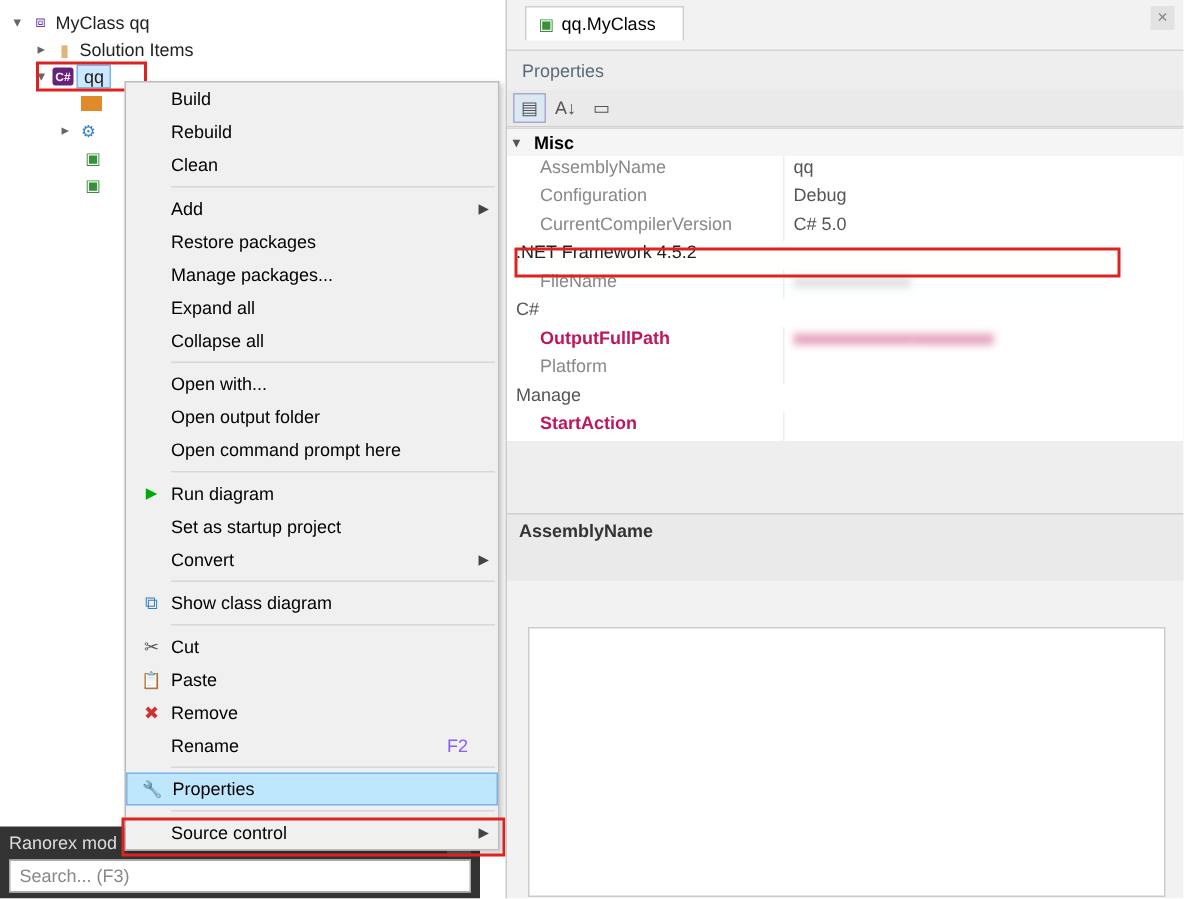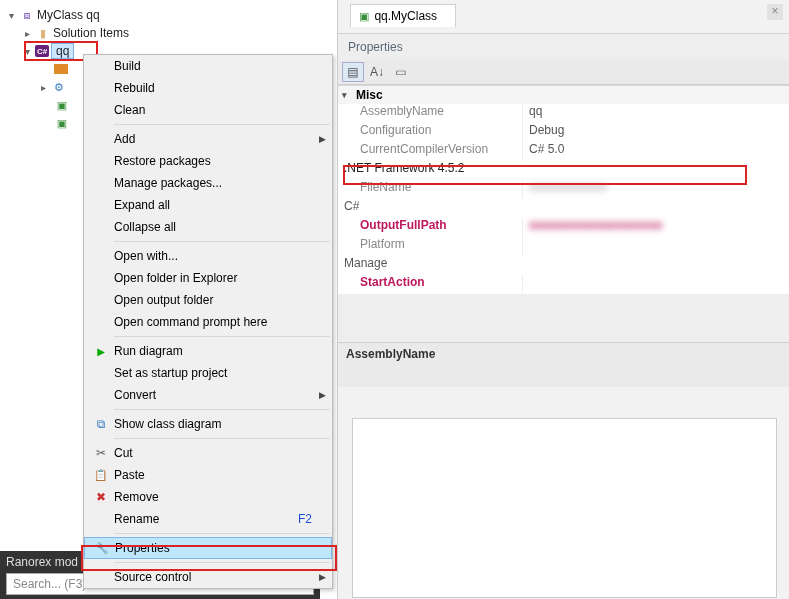--- a/index.html
+++ b/index.html
@@ -22,21 +22,21 @@
   .bottom-bar { position: absolute; left: 0; bottom: 0; width: 320px; background: #333; color: #ddd; padding: 4px 6px; }
   .search-field { margin-top: 4px; background: #fff; color: #888; padding: 3px 6px; border: 1px solid #aaa; }
   .close-x { position: absolute; right: 6px; top: 4px; background: #555; color: #fff; width: 16px; height: 16px; text-align: center; line-height: 16px; }
   
   
   .menu { position: absolute; left: 83px; top: 54px; width: 250px; background: #f0f0f0; border: 1px solid #bcbcbc; box-shadow: 2px 2px 4px rgba(0,0,0,.2); }
   .menu-item { display: flex; align-items: center; height: 22px; padding: 0 20px 0 4px; position: relative; }
   .menu-icon-col { width: 26px; display: flex; justify-content: center; }
   .menu-sep { height: 1px; background: #d7d7d7; margin: 3px 2px 3px 30px; }
   .menu-arrow { position: absolute; right: 6px; font-size: 9px; color: #444; }
-  .menu-shortcut { position: absolute; right: 20px; color: #1d4ed8; }
+  .menu-shortcut { position: absolute; right: 20px; color: #8b5cf6; }
   .menu-item.highlighted { background: #bee6fd; border: 1px solid #7eb4ea; }
   .hl-props { position: absolute; left: 81px; top: 545px; width: 256px; height: 26px; border: 2px solid #d22; pointer-events: none; }
   
   .play { color: #0a0; font-size: 10px; }
   .scissors { color: #555; font-size: 12px; }
   .paste-i { color: #c89030; font-size: 11px; }
   .wrench { color: #333; font-size: 11px; }
   
   
   .right { position: absolute; left: 337px; top: 0; right: 0; height: 100%; border-left: 1px solid #ccc; background: #f2f2f2; }
@@ -140,24 +140,20 @@
       <span class="menu-icon-col"></span>
       <span>Collapse all</span>
     </div>
   <div class="menu-sep"></div>
   <div class="menu-item">
       <span class="menu-icon-col"></span>
       <span>Open with...</span>
     </div>
   <div class="menu-item">
       <span class="menu-icon-col"></span>
-      <span>Open folder in Explorer</span>
-    </div>
-  <div class="menu-item">
-      <span class="menu-icon-col"></span>
       <span>Open output folder</span>
     </div>
   <div class="menu-item">
       <span class="menu-icon-col"></span>
       <span>Open command prompt here</span>
     </div>
   <div class="menu-sep"></div>
   <div class="menu-item">
       <span class="menu-icon-col">
         <span class="play">▶</span>

